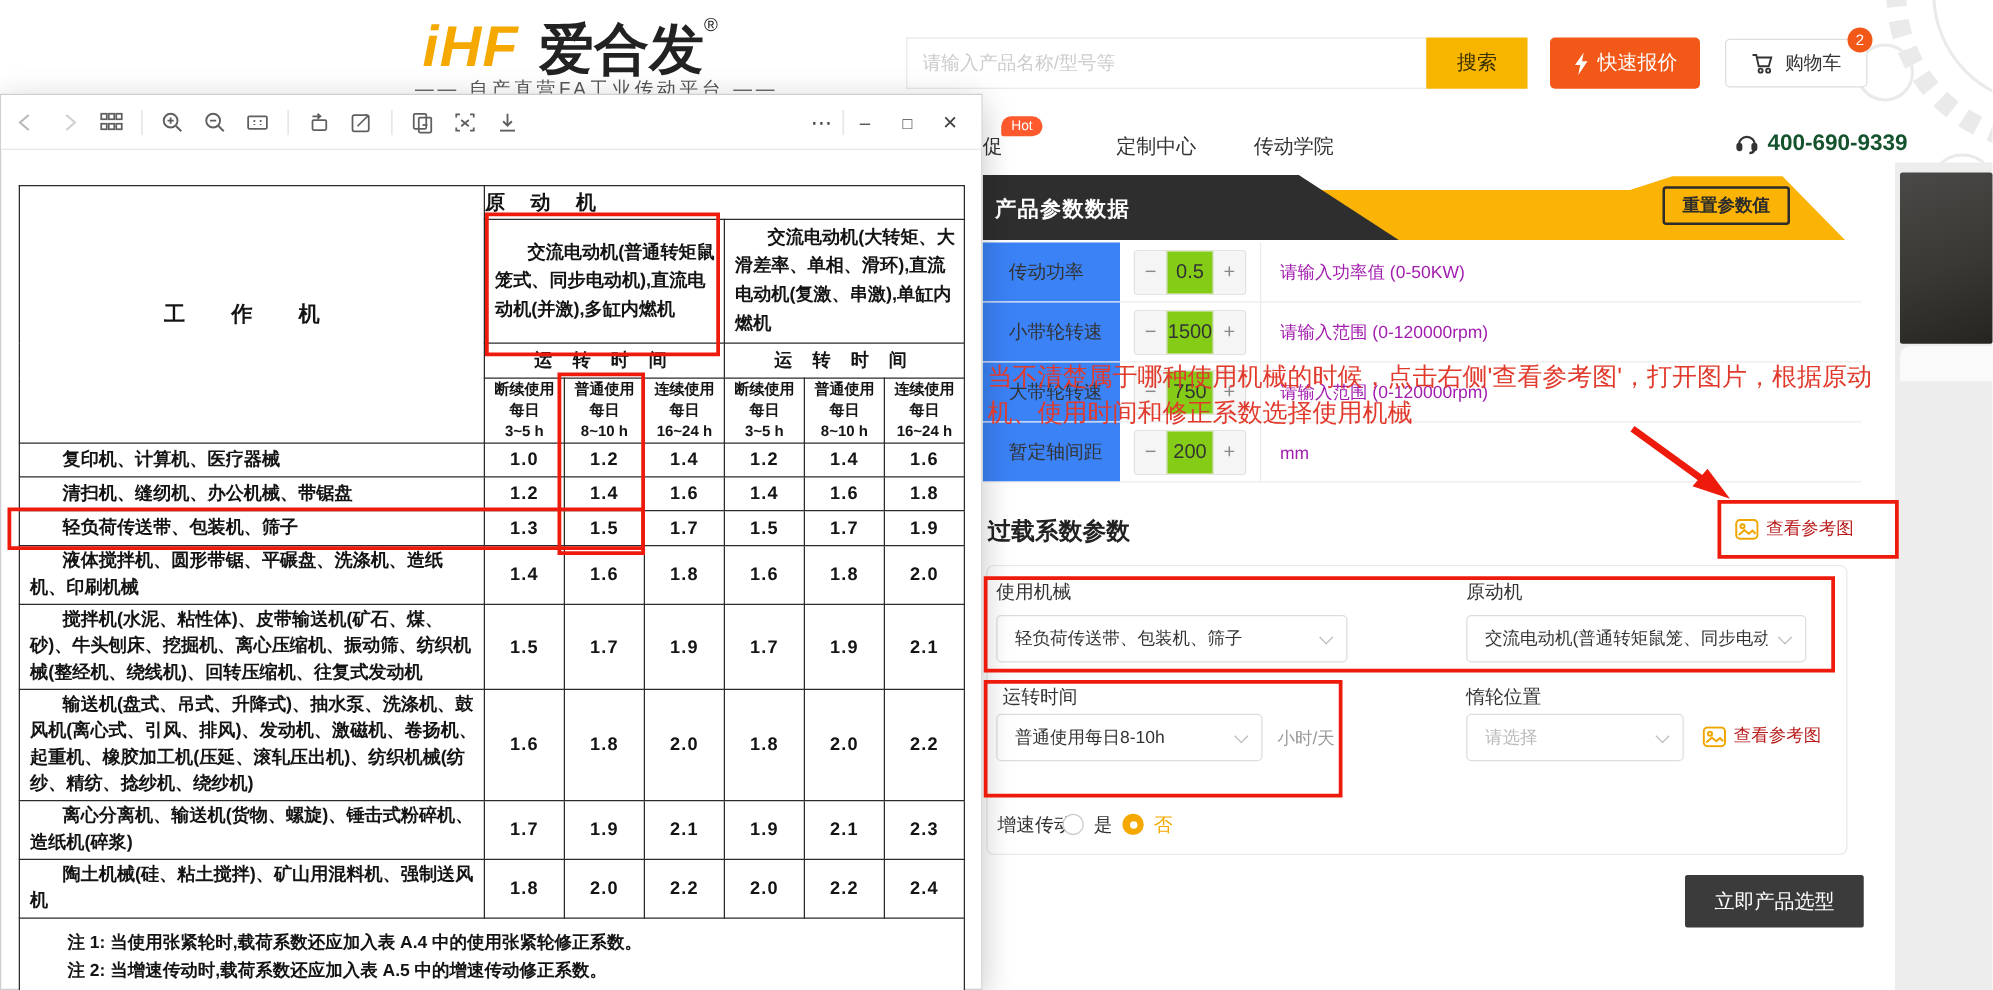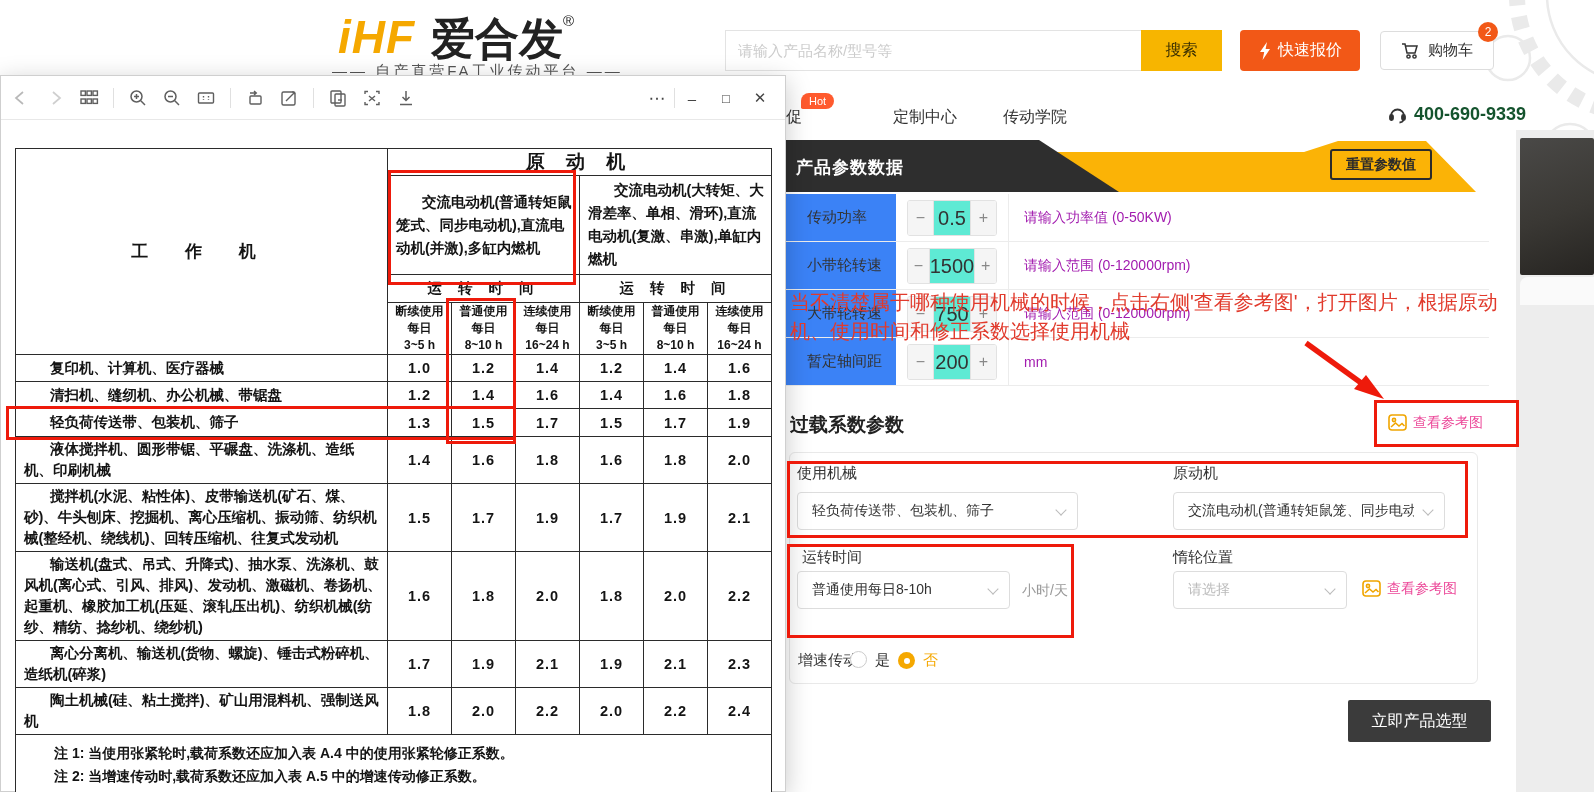--- a/index.html
+++ b/index.html
@@ -51,28 +51,28 @@
     z-index:3; cursor:pointer; }
 
   .param-form { left:786px; top:194px; width:703px; }
   .prow { position:relative; height:48px; border-bottom:1px solid #ececec; }
   .plabel { position:absolute; left:0; top:0; width:110px; height:100%; background:#3b82f6;
     display:flex; align-items:center; padding-left:21px; font-size:15px; color:#333; }
   .stepper { position:absolute; left:121px; top:6px; width:90px; height:36px; display:flex;
     border:1px solid #e2e2e2; border-radius:3px; overflow:hidden; }
   .st-btn { width:25px; background:#f5f5f5; color:#888; font-size:16px; display:flex; align-items:center;
     justify-content:center; cursor:pointer; }
-  .st-val { flex:1; background:#5eead4; border-left:1px solid #e2e2e2; border-right:1px solid #e2e2e2;
-    display:flex; align-items:center; justify-content:center; font-size:20px; color:#333; }
+  .st-val { flex:1; background:#84cc16; border-left:1px solid #e2e2e2; border-right:1px solid #e2e2e2;
+    display:flex; align-items:center; justify-content:center; font-size:16px; color:#333; }
   .phint { position:absolute; left:238px; top:0; height:100%; display:flex; align-items:center;
     font-size:14px; color:#a21caf; }
   .form-vline { left:1008px; top:194px; width:1px; height:192px; background:#ececec; }
 
   .section-title { left:790px; top:412px; font-size:19px; font-weight:bold; color:#222; }
-  .viewref { display:flex; align-items:flex-start; gap:6px; color:#ec4899; font-size:14px; cursor:pointer; }
+  .viewref { display:flex; align-items:flex-end; gap:6px; color:#b91c1c; font-size:14px; cursor:pointer; }
   .viewref-top { left:1388px; top:414px; }
 
   .overload-box { left:789px; top:452px; width:689px; height:232px; border:1px solid #e9e9e9; border-radius:6px;
     background:#fff; }
   .fld-label { font-size:15px; color:#333; }
   .dropdown { position:absolute; height:38px; border:1px solid #ddd; border-radius:4px; background:#fff;
     display:flex; align-items:center; padding:0 30px 0 14px; font-size:14px; color:#333; cursor:pointer; }
   .dropdown .chev { position:absolute; right:12px; top:13px; width:8px; height:8px;
     border-right:1.5px solid #bbb; border-bottom:1.5px solid #bbb; transform:rotate(45deg); }
   .dropdown.placeholder { color:#bbb; }
@@ -99,21 +99,21 @@
   .win-ctrls { position:absolute; right:8px; top:0; height:44px; display:flex; align-items:center; gap:0; }
   .wbtn { width:34px; height:44px; display:flex; align-items:center; justify-content:center; font-size:15px;
     color:#444; cursor:pointer; }
 
   
   .doc-table { position:absolute; left:14px; top:72px; width:756px; border-collapse:collapse; table-layout:fixed;
     color:#141414; background:#fff; }
   .doc-table td { border:1.6px solid #2b2b2b; font-weight:700; }
   tr.h26 { height:26px; } tr.h108 { height:108px; } tr.h22 { height:22px; } tr.h52 { height:52px; }
   .wm { text-align:center; font-size:17px; letter-spacing:16px; }
-  .pm { text-align:center; font-size:19px; letter-spacing:8px; }
+  .pm { font-size:16px; letter-spacing:8px; }
   .motor { font-size:14.5px; line-height:23px; padding:3px 6px 3px 8px; text-indent:26px; }
   .rt { text-align:center; font-size:14.5px; letter-spacing:6px; }
   .usage-cell { text-align:center; font-size:12px; line-height:17px; vertical-align:middle; }
   .wname { font-size:14.5px; line-height:21px; padding:2px 4px 2px 8px; text-indent:26px; }
   .val { text-align:center; font-size:14.5px; letter-spacing:1px; }
   tbody tr:nth-child(1){height:27px;} tbody tr:nth-child(2){height:27px;} tbody tr:nth-child(3){height:28px;}
   .notes-cell { padding:7px 6px 9px 38px; font-size:14px; line-height:23px; text-indent:0; }
 
   
   .redbox { position:absolute; border:3px solid #ee1a0b; z-index:120; pointer-events:none; }

